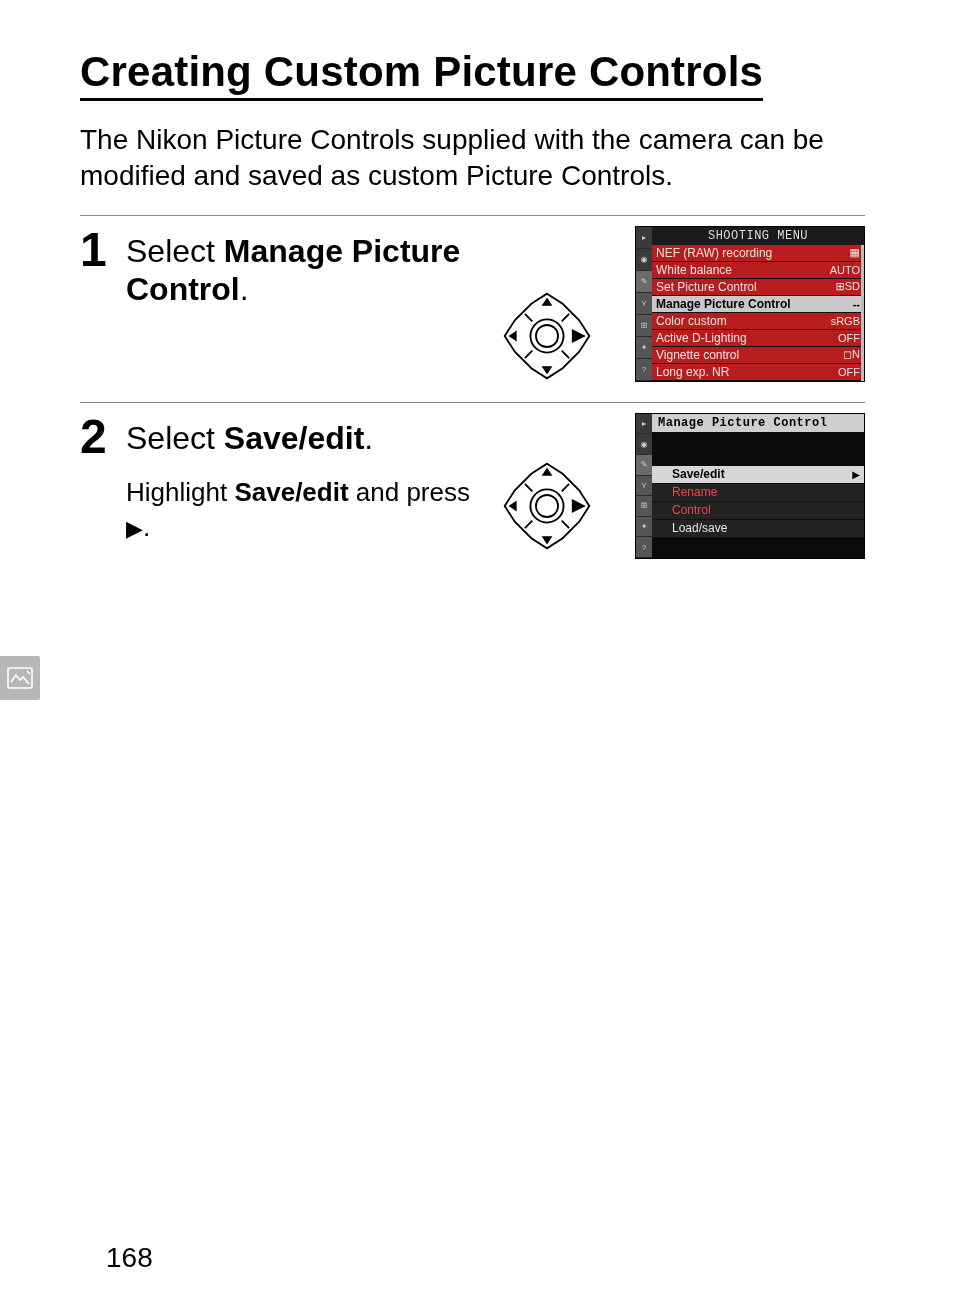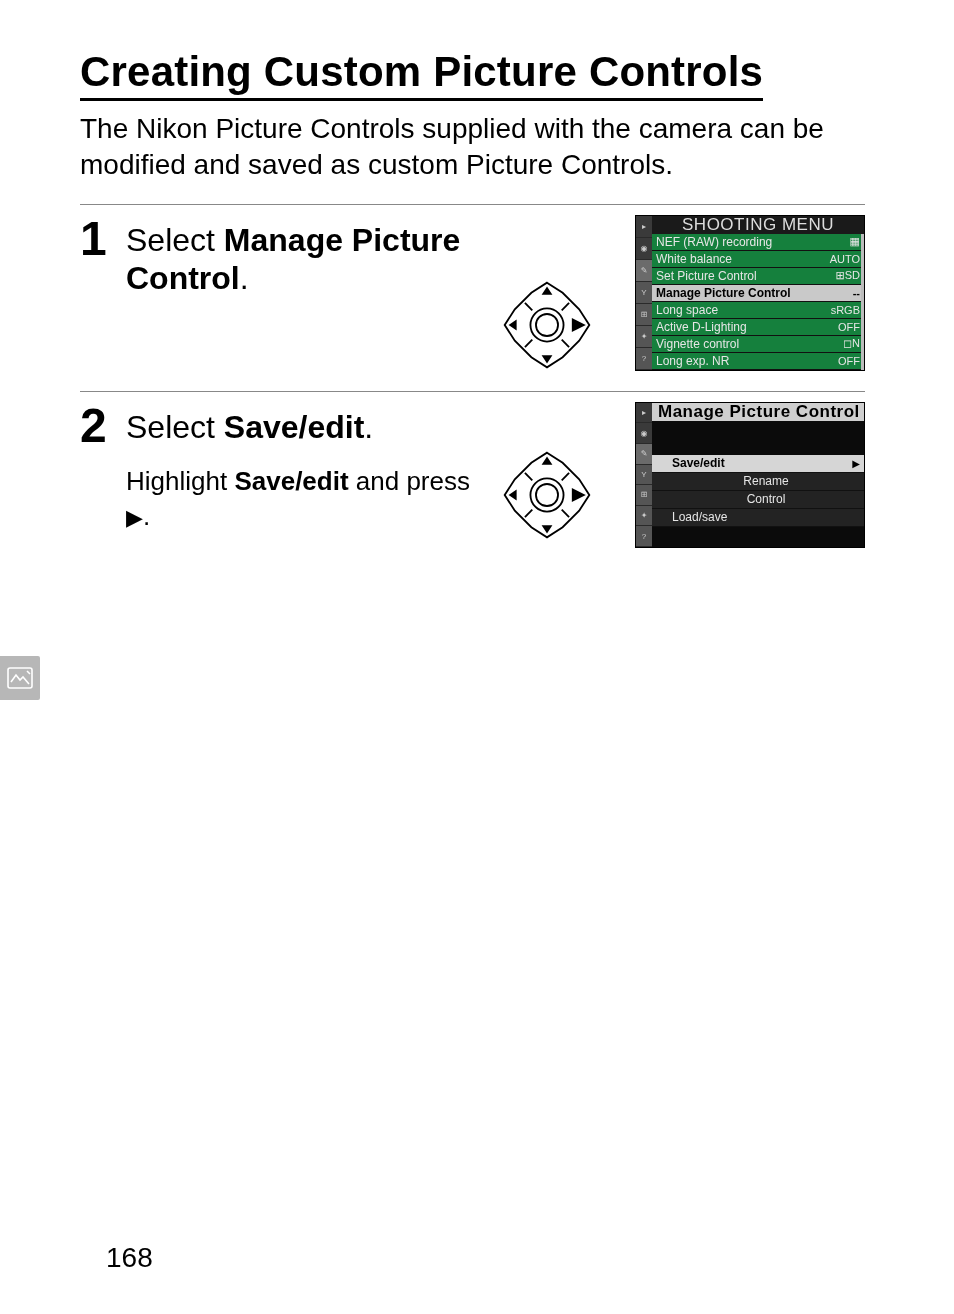--- a/index.html
+++ b/index.html
@@ -2,51 +2,51 @@
 <html><head>
 <meta charset="utf-8">
 <style>
   * { box-sizing: border-box; margin: 0; padding: 0; }
   html, body { width: 954px; height: 1314px; background: #fff; font-family: "Helvetica Neue", Arial, sans-serif; color: #000; }
   .page { position: relative; width: 935px; height: 1314px; padding: 48px 70px 0 80px; }
   .side-tab { position: absolute; left: 0; top: 656px; width: 40px; height: 44px; background: #b7b7b7; display: flex; align-items: center; justify-content: center; border-radius: 0 2px 2px 0; }
   .side-tab svg { width: 26px; height: 22px; }
   .page-num { position: absolute; left: 74px; bottom: 40px; font-size: 28px; margin-left: 32px; }
   h1 { font-size: 42px; font-weight: 800; border-bottom: 3px solid #000; display: inline-block; padding-bottom: 2px; letter-spacing: 0.2px; }
-  .intro { font-size: 28px; line-height: 1.3; margin-top: 10px; max-width: 780px; }
+  .intro { font-size: 28px; line-height: 1.3; margin-top: 21px; max-width: 780px; }
   hr.section { border: none; border-top: 1px solid #888; margin: 20px 0 6px 0; }
   .step { display: flex; align-items: flex-start; margin-top: 10px; }
   .step-num { font-size: 48px; font-weight: 800; width: 46px; line-height: 1; }
   .step-body { flex: 1; display: flex; }
   .step-text { width: 370px; padding-top: 6px; }
   .step-title { font-size: 32px; font-weight: 400; line-height: 1.2; }
   .step-title .lead { font-weight: 400; }
   .step-title .bold { font-weight: 800; }
   .step-desc { font-size: 26px; line-height: 1.35; margin-top: 18px; }
   .step-desc .bold { font-weight: 800; }
   .step-desc .tri { font-size: 22px; }
   .illus { width: 110px; margin-left: -4px; display: flex; align-items: center; justify-content: center; padding-top: 64px; }
   .illus svg { width: 92px; height: 92px; }
   .screen-col { flex: 1; display: flex; justify-content: flex-end; padding-top: 0; }
   
   .lcd { width: 230px; background: #000; border: 1px solid #000; font-family: Arial, sans-serif; font-size: 12px; }
-  .lcd .title-bar { height: 18px; display: flex; align-items: center; justify-content: center; background: #1a1a1a; color: #ddd; letter-spacing: 0.5px; font-size: 17px; position: relative; }
+  .lcd .title-bar { height: 18px; display: flex; align-items: center; justify-content: center; background: #1a1a1a; color: #ddd; letter-spacing: 0.5px; font-size: 12px; position: relative; font-family: Liberation Mono, monospace; }
   .lcd .body { display: flex; }
   .lcd .tabs { width: 16px; display: flex; flex-direction: column; }
   .lcd .tabs .tab { flex: 1; min-height: 17px; background: #555; border-bottom: 1px solid #2a2a2a; display: flex; align-items: center; justify-content: center; color: #ccc; font-size: 8px; }
   .lcd .tabs .tab.a1 { background:#3a3a3a; }
   .lcd .tabs .tab.a2 { background:#3a3a3a; }
   .lcd .tabs .tab.sel { background:#6b6b6b; }
   .lcd .list { flex: 1; }
-  .lcd .row { height: 17px; display: flex; align-items: center; padding: 0 4px; border-bottom: 1px solid #111; background:#15803d; }
+  .lcd .row { height: 17px; display: flex; align-items: center; padding: 0 4px; border-bottom: 1px solid #111; background:#b91c1c; }
   .lcd .row.hl { background: #c9c9c9; }
   .lcd .row.hl .lab, .lcd .row.hl .val { color: #000; font-weight: bold; }
   .lcd .row .lab { flex: 1; color: #e6e6e6; white-space: nowrap; overflow: hidden; }
   .lcd .row .val { color: #e6e6e6; font-size: 11px; }
-  .lcd .row.dim .lab { color:#e5e5e5;text-align:center; }
+  .lcd .row.dim .lab { color:#ef4444; }
   .lcd2 .title-bar { justify-content: flex-start; padding-left: 6px; background:#cfcfcf; color:#000; font-weight:bold; }
   .lcd2 .spacer { height: 34px; background:#0b0b0b; }
   .lcd2 .row.opt { background:#232323; height:18px; padding-left:20px; }
   .lcd2 .row.opt.hl { background:#d6d6d6; position:relative; }
   .lcd2 .row.opt.hl::after { content:"▶"; position:absolute; right:4px; font-size:10px; color:#000; }
   .lcd .hl-bar { position:absolute; right:0; top:0; bottom:0; width:3px; background:#bcbcbc; }
 </style>
 </head>
 <body>
 
@@ -109,21 +109,21 @@
                   </div>
                   <div class="row">
                     <span class="lab">Set Picture Control</span>
                     <span class="val">⊞SD</span>
                   </div>
                   <div class="row hl">
                     <span class="lab">Manage Picture Control</span>
                     <span class="val">--</span>
                   </div>
                   <div class="row">
-                    <span class="lab">Long space</span>
+                    <span class="lab">Color custom</span>
                     <span class="val">sRGB</span>
                   </div>
                   <div class="row">
                     <span class="lab">Active D-Lighting</span>
                     <span class="val">OFF</span>
                   </div>
                   <div class="row">
                     <span class="lab">Vignette control</span>
                     <span class="val">◻N</span>
                   </div>

